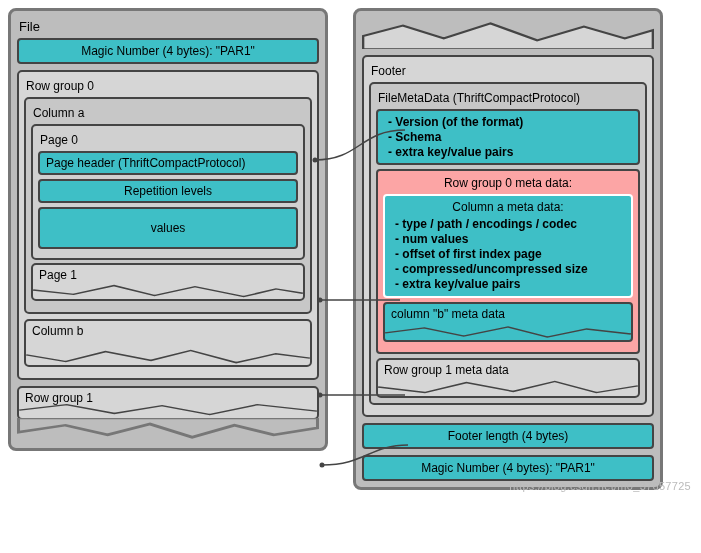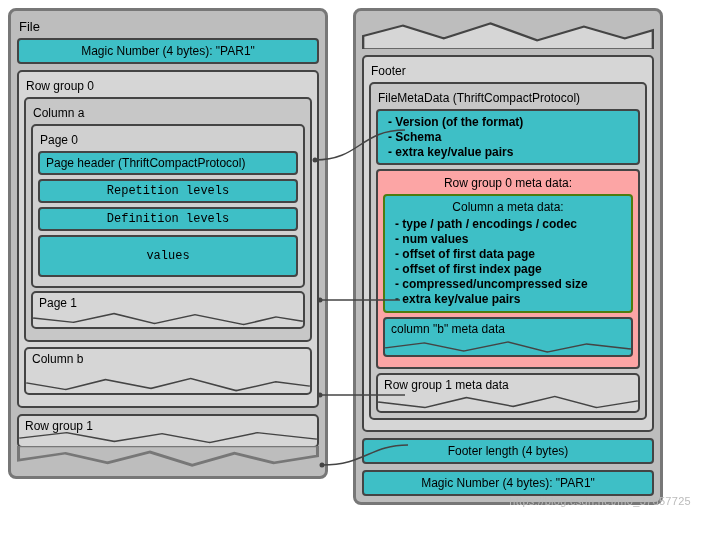--- a/index.html
+++ b/index.html
@@ -56,21 +56,21 @@
     padding: 5px;
   }
 
   .teal-box {
     background: #3ebfc6;
     border: 2px solid #444;
     border-radius: 4px;
     padding: 3px 6px;
     margin-bottom: 4px;
   }
-  .teal-box.center { text-align: center; font-family: Liberation Mono, monospace; }
+  .teal-box.center { text-align: center; }
   .teal-box.tall { padding: 12px 6px; }
 
   .label { font-size: 12px; padding: 2px 2px 4px 2px; }
 
   .list { margin: 0; padding: 0 0 0 4px; list-style: none; }
   .list li::before { content: "- "; }
   .list li { margin: 1px 0; font-weight: bold; }
 
   .torn {
     position: relative;
@@ -150,21 +150,20 @@
     <div class="grey-box">
       <div class="label">Row group 0</div>
 
       <div class="inner-grey">
         <div class="label">Column a</div>
 
         <div class="inner-grey2">
           <div class="label">Page 0</div>
           <div class="teal-box left">Page header (ThriftCompactProtocol)</div>
           <div class="teal-box center">Repetition levels</div>
-          <div class="teal-box center">Definition levels</div>
           <div class="teal-box center tall">values</div>
         </div>
 
         <div class="torn" style="margin-top:3px">
           <div class="torn-title">Page 1</div>
           <svg viewBox="0 0 100 20" preserveAspectRatio="none">
               <polyline points="0,10 15,14 30,6 45,15 60,7 78,16 90,9 100,13" fill="none" stroke="#444" stroke-width="1.2"></polyline>
             </svg>
         </div>
       </div>
@@ -208,26 +207,25 @@
           <ul class="list">
             <li>Version (of the format)</li>
             <li>Schema</li>
             <li>extra key/value pairs</li>
           </ul>
         </div>
 
         <div class="teal-box" style="text-align:center; background:#fca5a5; padding:5px">
           <div style="text-align:center; margin-bottom:4px">Row group 0 meta data:</div>
 
-          <div style="background:#3ebfc6; border:2px solid #4d7c0f; border-radius:4px; padding:4px 6px; text-align:left; margin-bottom:4px">
+          <div style="background:#3ebfc6; border:2px solid #ffffff; border-radius:4px; padding:4px 6px; text-align:left; margin-bottom:4px">
             <div style="text-align:center; margin-bottom:3px">Column a meta data:</div>
             <ul class="list">
               <li>type / path / encodings / codec</li>
               <li>num values</li>
-              <li>offset of first data page</li>
               <li>offset of first index page</li>
               <li>compressed/uncompressed size</li>
               <li>extra key/value pairs</li>
             </ul>
           </div>
 
           <div class="torn-teal">
             <div class="torn-title" style="left:6px">column "b" meta data</div>
             <svg viewBox="0 0 100 20" preserveAspectRatio="none">
                 <polyline points="0,11 16,6 32,14 50,5 66,15 82,7 100,12" fill="none" stroke="#444" stroke-width="1.3"></polyline>

